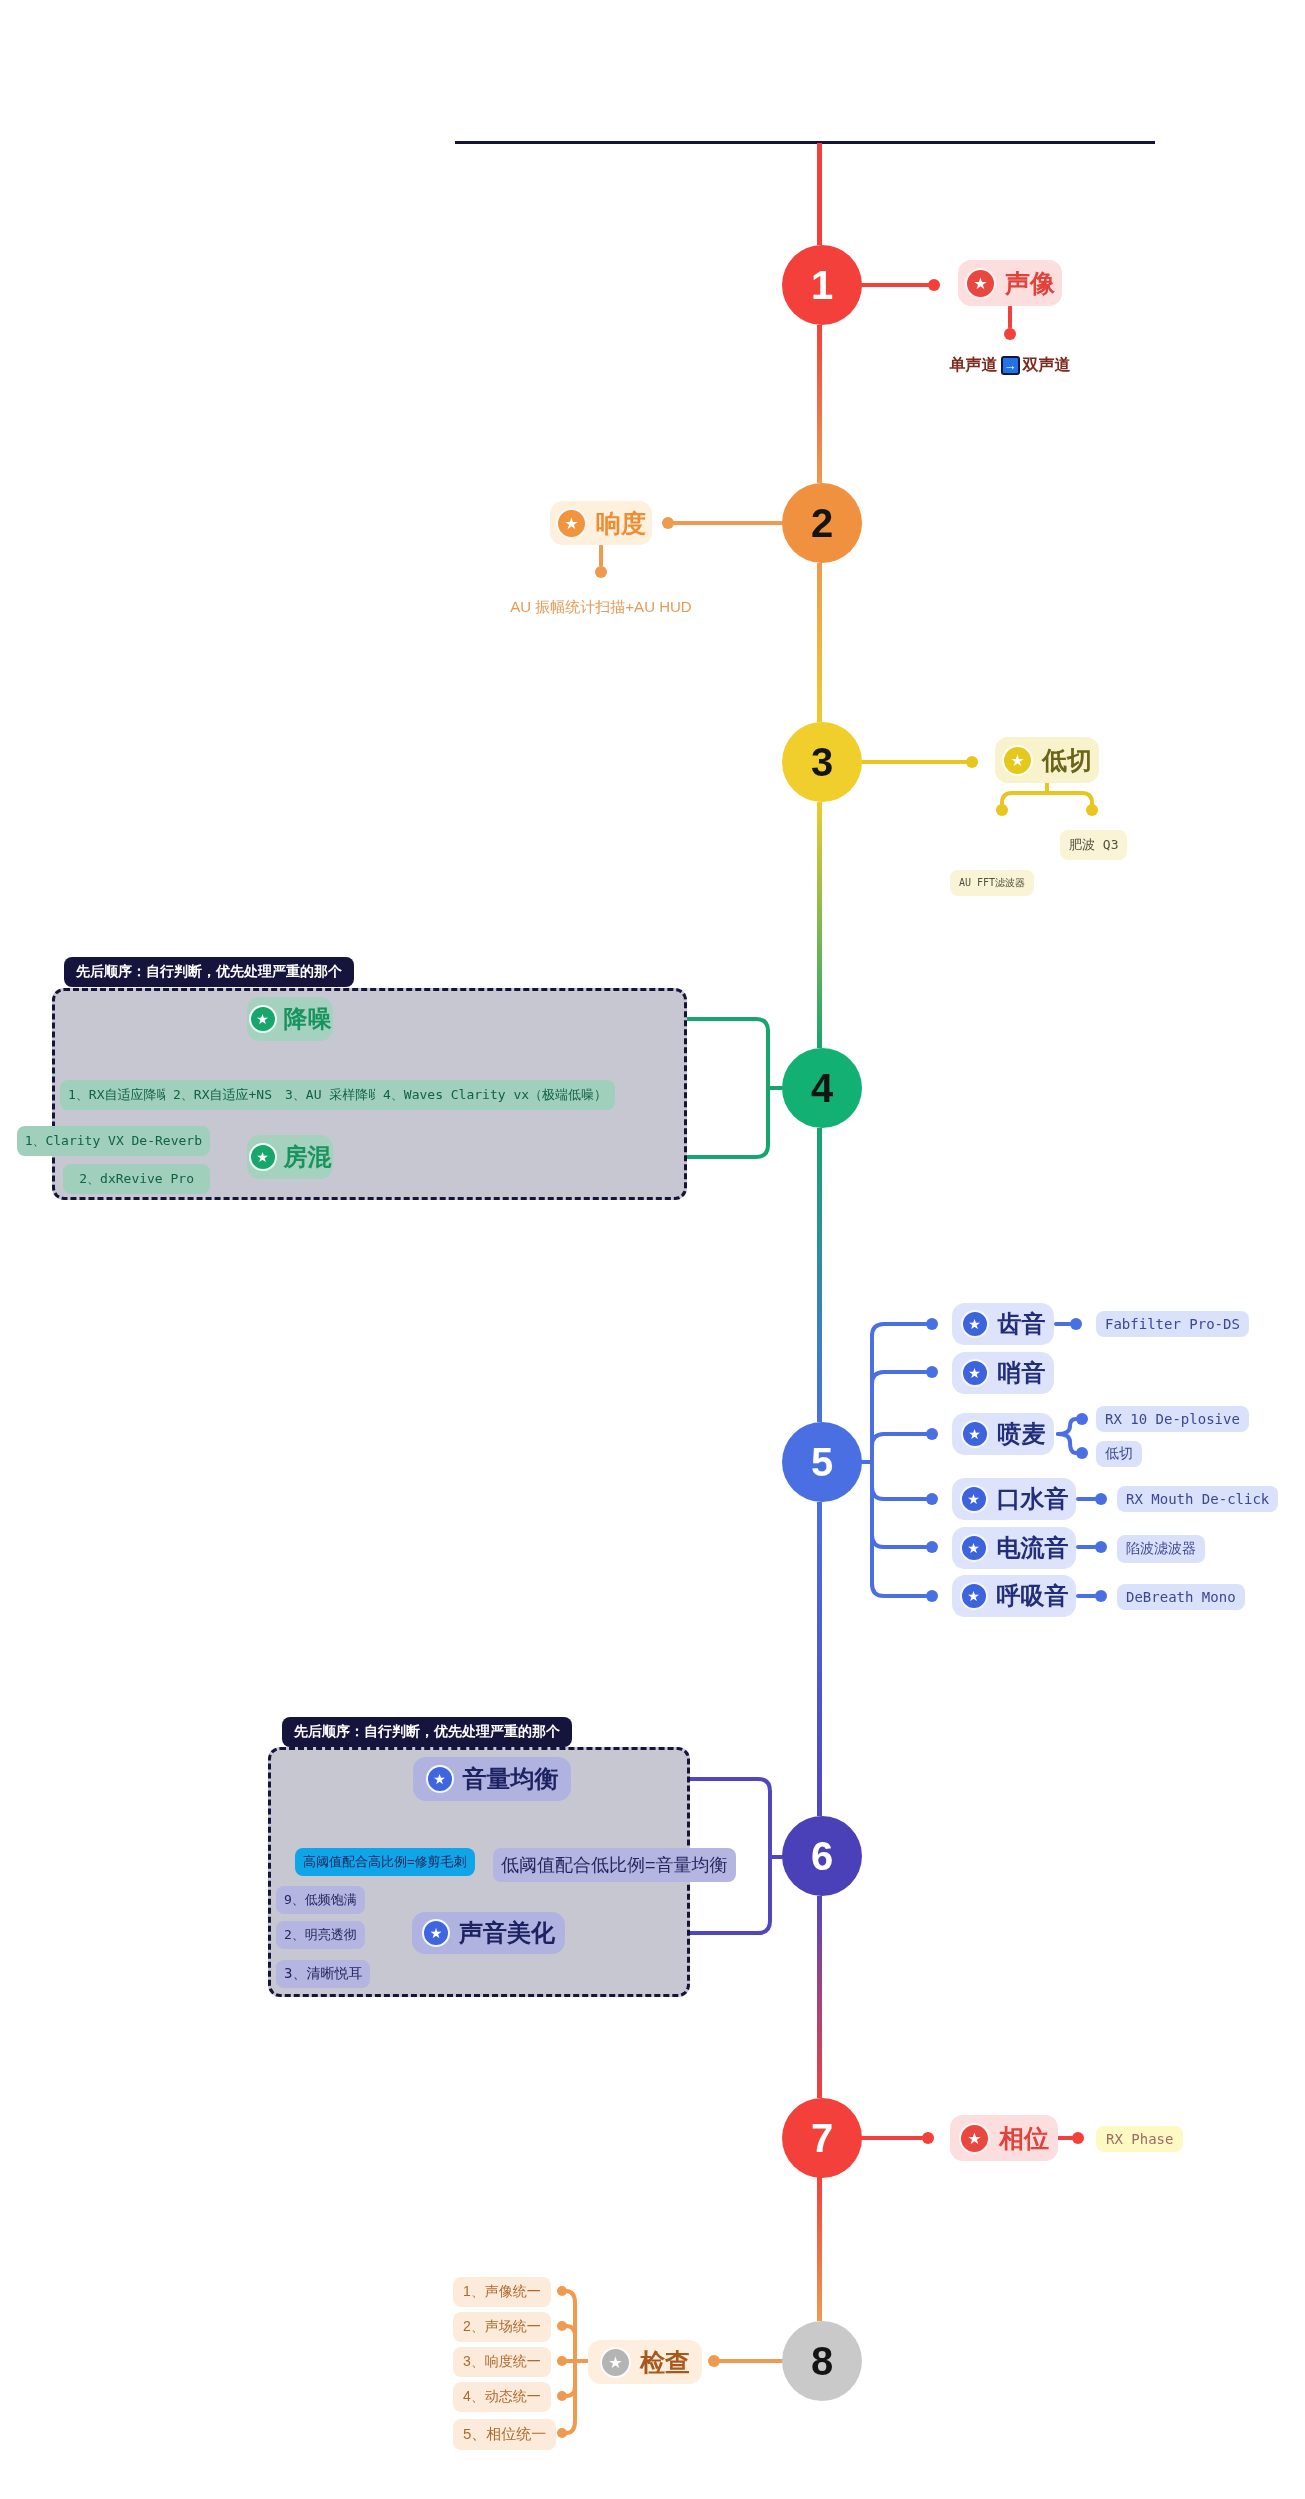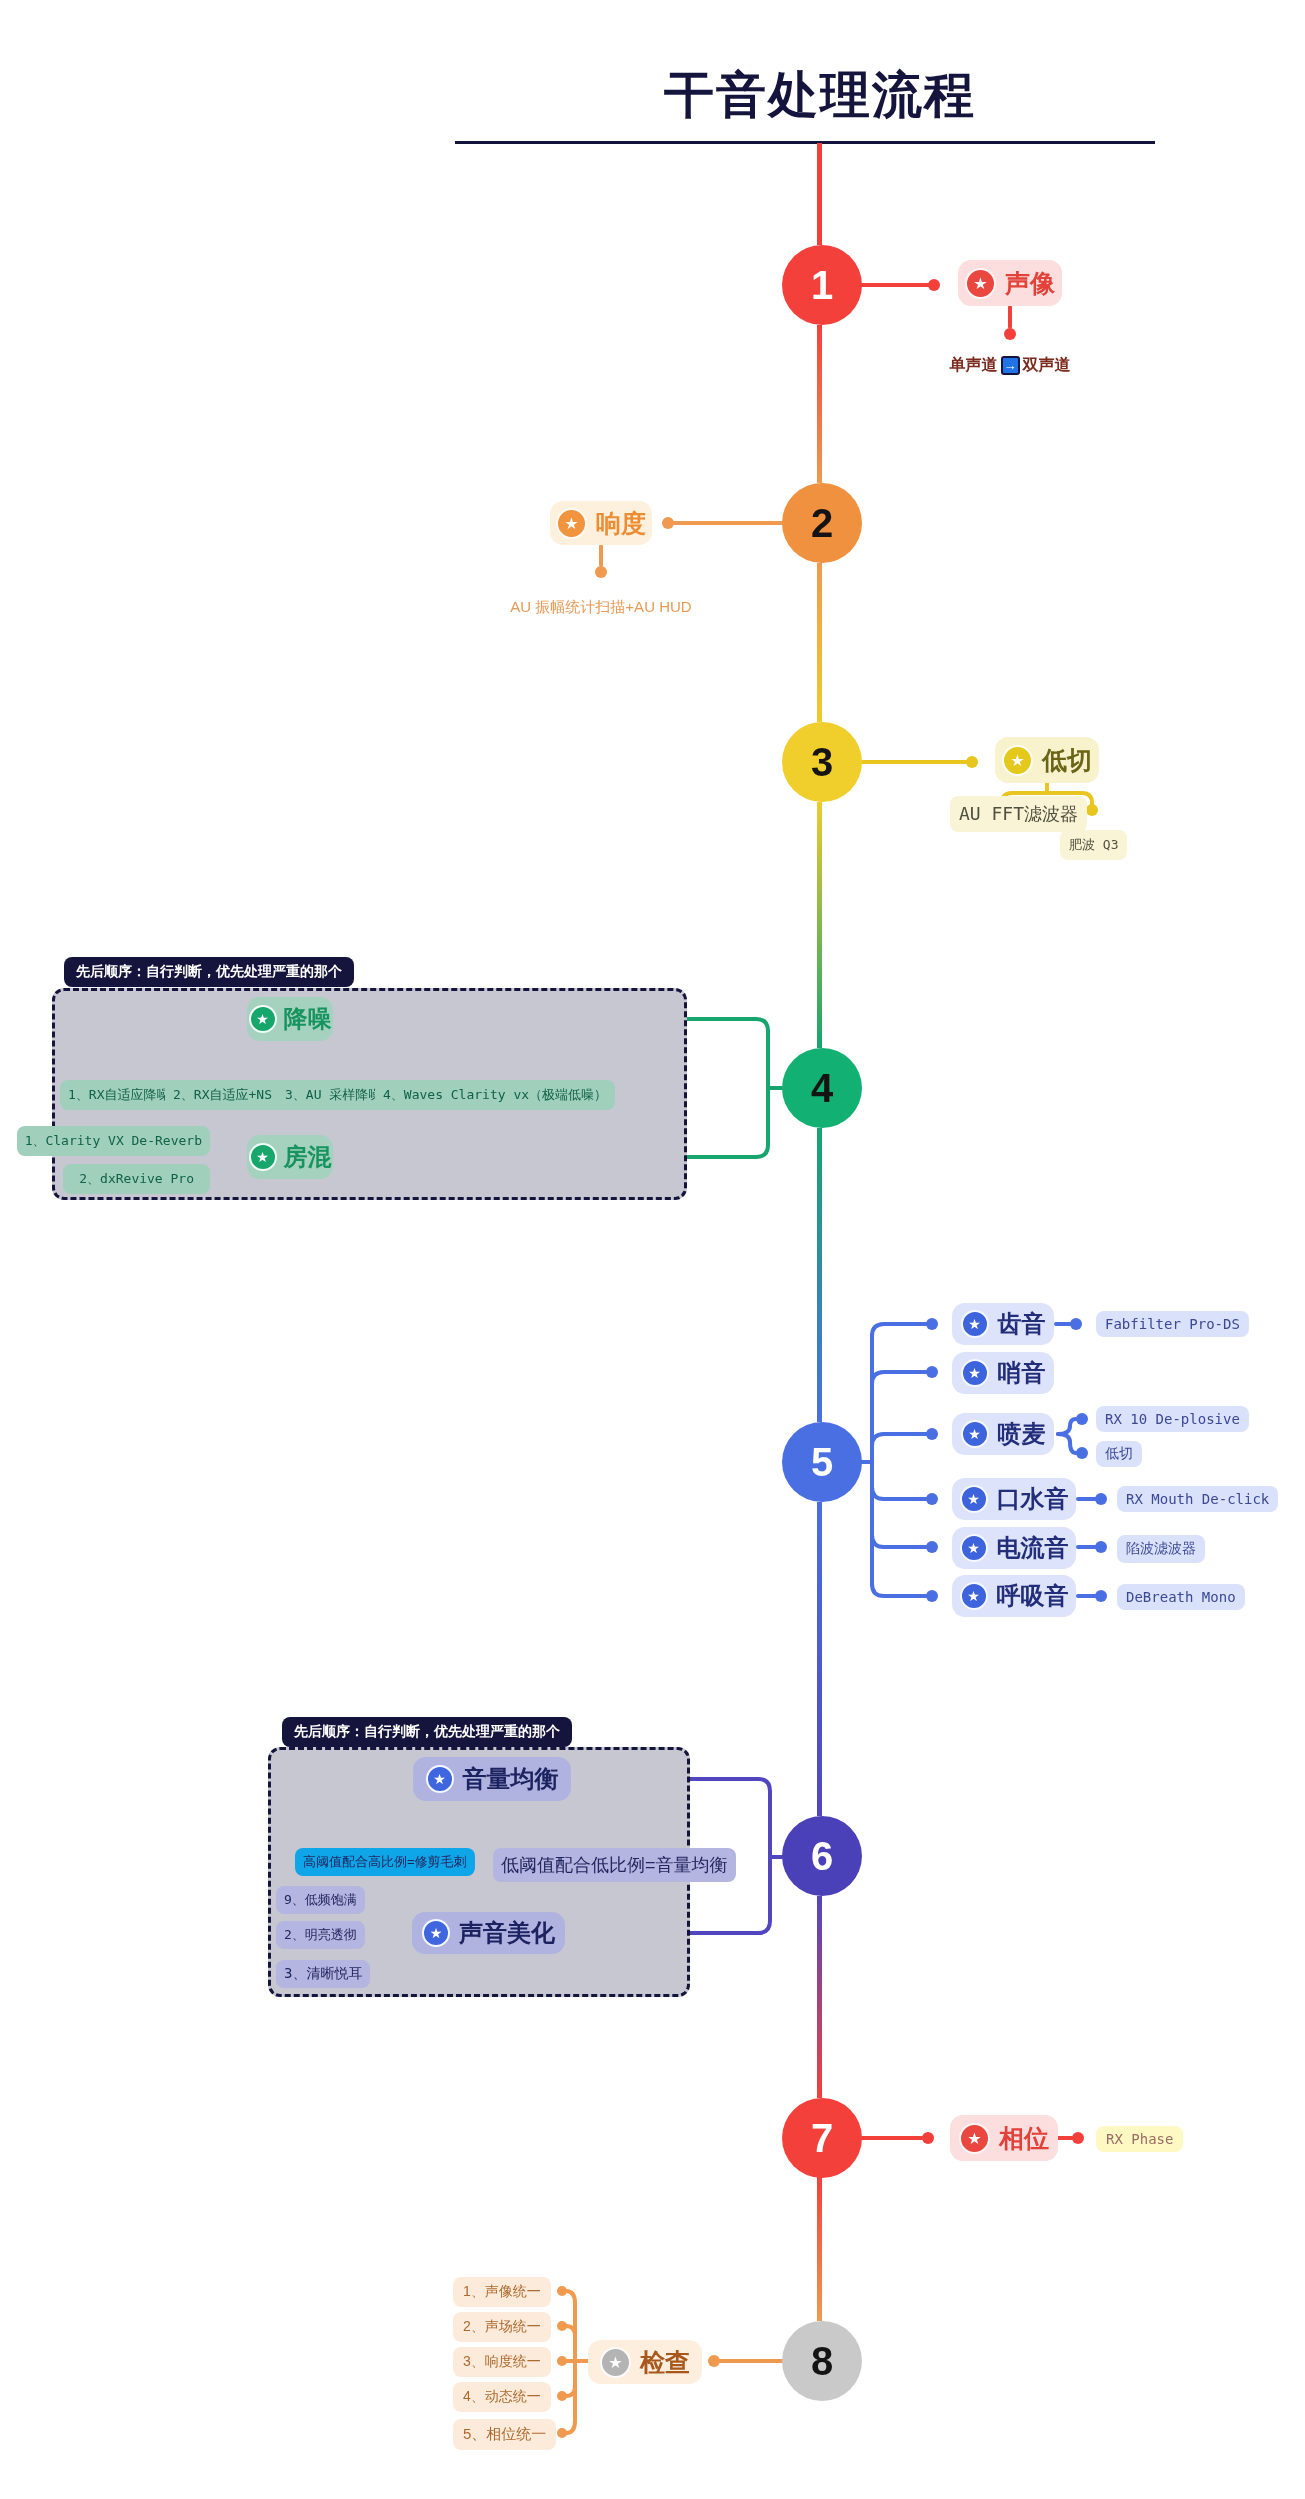--- a/index.html
+++ b/index.html
@@ -31,21 +31,20 @@
   .gbadge{position:absolute;background:#14143c;color:#ffffff;border-radius:8px;
     padding:6px 12px;font-size:14px;font-weight:700;white-space:nowrap;}
   .note{position:absolute;text-align:center;white-space:nowrap;}
   svg{position:absolute;left:0;top:0;pointer-events:none;}
 </style>
 </head>
 <body>
 
 <div id="canvas">
 
-  <div class="title">干音处理流程</div>
   <div class="title-underline"></div>
 
   <div class="seg" style="top:143px;height:102px;background:#f4403a;"></div>
   <div class="seg" style="top:325px;height:158px;background:linear-gradient(#f4403a,#ef9a4e);"></div>
   <div class="seg" style="top:563px;height:159px;background:linear-gradient(#ef9a4e,#eecb2e);"></div>
   <div class="seg" style="top:802px;height:246px;background:linear-gradient(#eecb2e,#16a56d);"></div>
   <div class="seg" style="top:1128px;height:294px;background:linear-gradient(#16a56d,#4a6fe3);"></div>
   <div class="seg" style="top:1502px;height:314px;background:linear-gradient(#4a6fe3,#5046c0);"></div>
   <div class="seg" style="top:1896px;height:202px;background:linear-gradient(#5046c0,#f4403a);"></div>
   <div class="seg" style="top:2177px;height:144px;background:linear-gradient(#f4403a,#ef9a4e);"></div>
@@ -187,21 +186,21 @@
   <div class="pill" style="left:550px;top:501px;width:102px;height:44px;background:#fdf0dd;color:#ec8d33;font-size:25px;">
     <span class="star star-lg" style="background:#f0943d;">★</span>
     <span>响度</span>
   </div>
   <div class="note" style="left:451px;top:598px;width:300px;color:#e89a55;font-size:15px;">AU 振幅统计扫描+AU HUD</div>
 
   <div class="pill" style="left:995px;top:737px;width:104px;height:46px;background:#f8f2cd;color:#6b6517;font-size:25px;">
     <span class="star star-lg" style="background:#e5c81c;">★</span>
     <span>低切</span>
   </div>
-  <div class="chip" style="left:950px;top:796px;background:#f9f4d6;color:#50503f;font-size:18px;padding:6px 9px;">AU FFT滤波器</div>
+  <div class="chip" style="left:950px;top:870px;background:#f9f4d6;color:#50503f;font-size:10px;padding:6px 9px;">AU FFT滤波器</div>
   <div class="chip" style="left:1060px;top:830px;background:#f9f4d6;color:#50503f;font-size:13px;padding:6px 9px;">肥波 Q3</div>
 
   <div class="gbox" style="left:52px;top:988px;width:635px;height:212px;"></div>
   <div class="gbadge" style="left:64px;top:957px;">先后顺序：自行判断，优先处理严重的那个</div>
   <div class="pill" style="left:247px;top:997px;width:86px;height:44px;background:#a4d2be;color:#17935f;font-size:24px;gap:7px;">
     <span class="star star-sm" style="background:#17a76c;">★</span>
     <span>降噪</span>
   </div>
   <div class="chip" style="left:60px;top:1080px;background:#a0cfbb;color:#106247;font-size:13px;padding:6px 8px;">1、RX自适应降噪</div>
   <div class="chip" style="left:165px;top:1080px;background:#a0cfbb;color:#106247;font-size:13px;padding:6px 8px;">2、RX自适应+NS 1</div>

